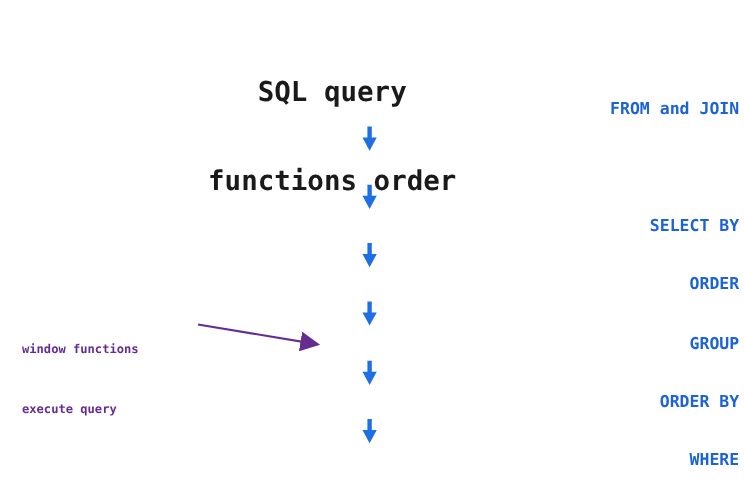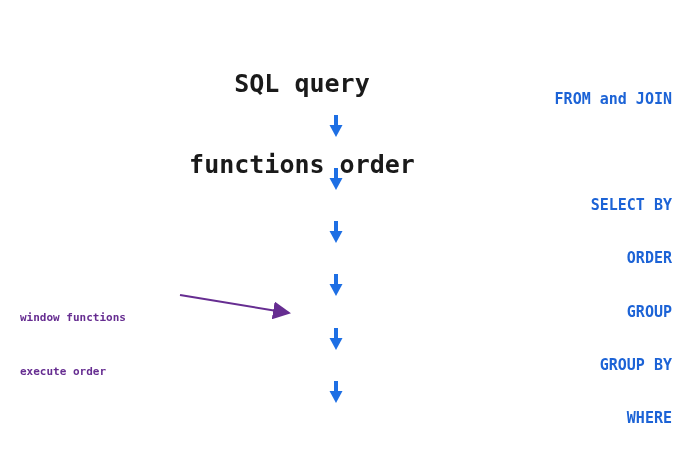--- a/index.html
+++ b/index.html
@@ -99,32 +99,32 @@
     <path d="M0.5 11 L13.5 11 L7 23 Z" fill="currentColor"></path>
   </svg>
 
   <div class="step" style="top:303px">GROUP</div>
 
   <svg class="down-arrow" style="top:327px" width="14" height="24" viewBox="0 0 14 24">
     <path d="M7 1 L7 12" stroke="currentColor" stroke-width="4" fill="none"></path>
     <path d="M0.5 11 L13.5 11 L7 23 Z" fill="currentColor"></path>
   </svg>
 
-  <div class="step" style="top:356px">GROUP BY</div>
+  <div class="step" style="top:356px">ORDER BY</div>
 
   <svg class="down-arrow" style="top:380px" width="14" height="24" viewBox="0 0 14 24">
     <path d="M7 1 L7 12" stroke="currentColor" stroke-width="4" fill="none"></path>
     <path d="M0.5 11 L13.5 11 L7 23 Z" fill="currentColor"></path>
   </svg>
 
   <div class="step" style="top:409px">WHERE</div>
 
   <div class="annotation">
     <div>window functions</div>
-    <div>execute order</div>
+    <div>execute query</div>
   </div>
 
   <svg class="annotation-arrow" width="126" height="30" viewBox="0 0 126 30">
     <defs>
       <marker id="ah" markerWidth="10" markerHeight="9" refX="8" refY="4.5" orient="auto">
         <path d="M0 0 L9 4.5 L0 9 Z" fill="currentColor"></path>
       </marker>
     </defs>
     <line x1="4" y1="5" x2="113" y2="23" stroke="currentColor" stroke-width="2" marker-end="url(#ah)"></line>
   </svg>

